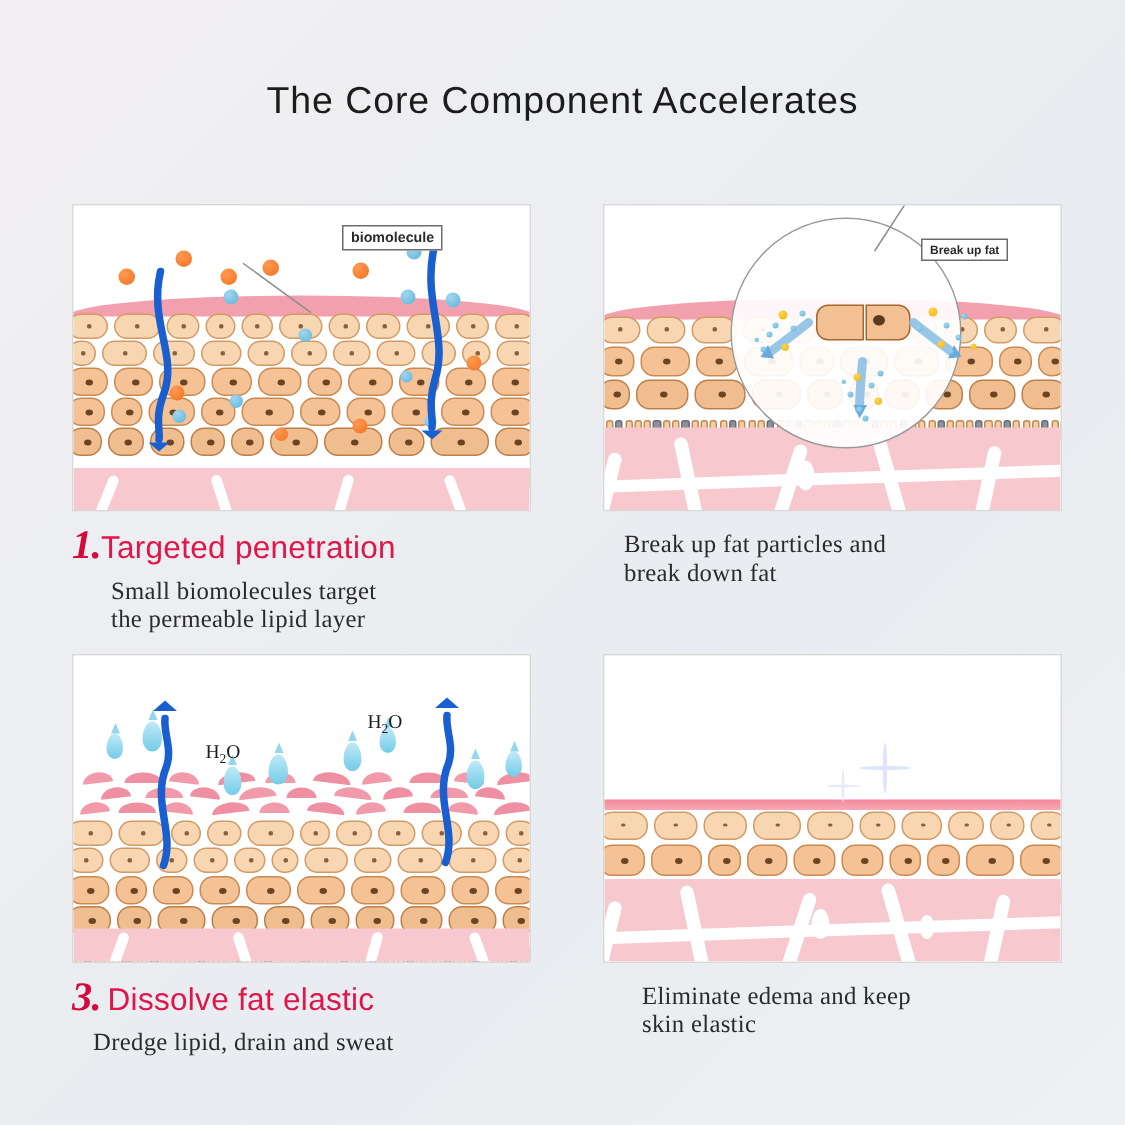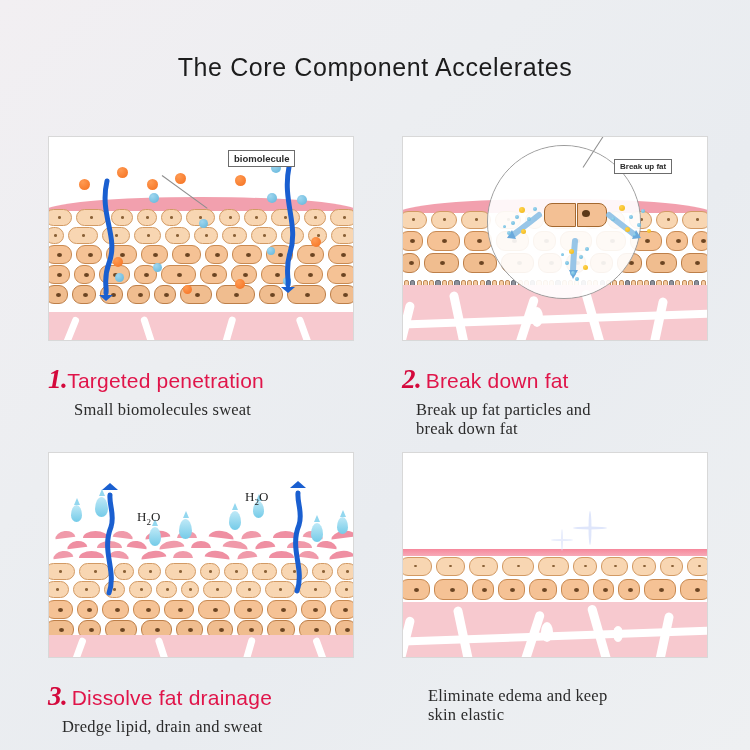--- a/index.html
+++ b/index.html
@@ -27,21 +27,21 @@
   .row{display:flex;gap:48px;}
   .card{width:306px;}
   .card .art{
     position:relative;width:304px;height:203px;
     background:#ffffff;border:1px solid #d8d8d8;
     overflow:hidden;
   }
   .row2 .card .art{height:204px;}
 
   
-  .cap{padding-top:23px;}
+  .cap{padding-top:7px;}
   .cap .head{white-space:nowrap;}
   .num{
     font-family:"Liberation Serif",serif;
     font-style:italic;font-weight:700;
     font-size:27px;color:#d4093c;
     letter-spacing:-.5px;
   }
   .htxt{
     font-family:"Liberation Sans",sans-serif;
     font-size:21px;color:#e0154a;letter-spacing:.2px;
@@ -535,21 +535,22 @@
 
           <div class="leader" style="left:113px;top:38px;width:56px;transform:rotate(36deg);"></div>
           <div class="label" style="left:179px;top:13px;font-size:9.5px;">biomolecule</div>
         </div>
 
         <div class="cap">
           <div class="head">
             <span class="num">1.</span><span class="htxt">Targeted penetration</span>
           </div>
           <div class="sub indent2">
-            <div>Small biomolecules sweat</div>
+            <div>Small biomolecules target</div>
+            <div>the permeable lipid layer</div>
           </div>
         </div>
       </div>
 
       <div class="card">
         <div class="art" id="art2">
           <div class="white-bg"></div>
           <div class="surface" style="top:62px;"></div>
           <div id="c2layers">
               <div class="cellrow" style="top: 74px;">
@@ -857,24 +858,20 @@
               <div class="mol b" style="left: 158px; top: 116px; width: 3px; height: 3px;"></div>
               <div class="mol b" style="left: 182px; top: 110px; width: 4px; height: 4px;"></div>
               <div class="mol b" style="left: 172px; top: 140px; width: 4px; height: 4px;"></div>
             </div>
 
           <div class="leader" style="left:180px;top:30px;width:48px;transform:rotate(-57deg);"></div>
           <div class="label" style="left:211px;top:22px;font-size:8px;">Break up fat</div>
         </div>
 
         <div class="cap">
-          <div class="head">
-            <span class="num">2.</span>
-            <span class="htxt">Break down fat</span>
-          </div>
           <div class="sub indent0">
             <div>Break up fat particles and</div>
             <div>break down fat</div>
           </div>
         </div>
       </div>
     </div>
 
     <div class="row row2" style="margin-top:14px;">
 
@@ -1225,21 +1222,21 @@
             <path d="M60,140 C68,118 52,98 62,74 C66,62 60,52 61,42" stroke="#1a5fd0" stroke-width="5" fill="none" stroke-linecap="round"></path>
             <path d="M61,46 l-8,7 l16,0 z" fill="#1a5fd0" transform="translate(0,-16)"></path>
             <path d="M248,138 C256,116 240,96 250,72 C254,60 248,50 249,40" stroke="#1a5fd0" stroke-width="5" fill="none" stroke-linecap="round"></path>
             <path d="M249,44 l-8,7 l16,0 z" fill="#1a5fd0" transform="translate(0,-16)"></path>
           </svg>
         </div>
 
         <div class="cap">
           <div class="head">
             <span class="num">3.</span>
-            <span class="htxt">Dissolve fat drainage</span>
+            <span class="htxt">Dissolve fat elastic</span>
           </div>
           <div class="sub indent0">
             <div>Dredge lipid, drain and sweat</div>
           </div>
         </div>
       </div>
 
       <div class="card">
         <div class="art" id="art4">
           <div class="white-bg"></div>

